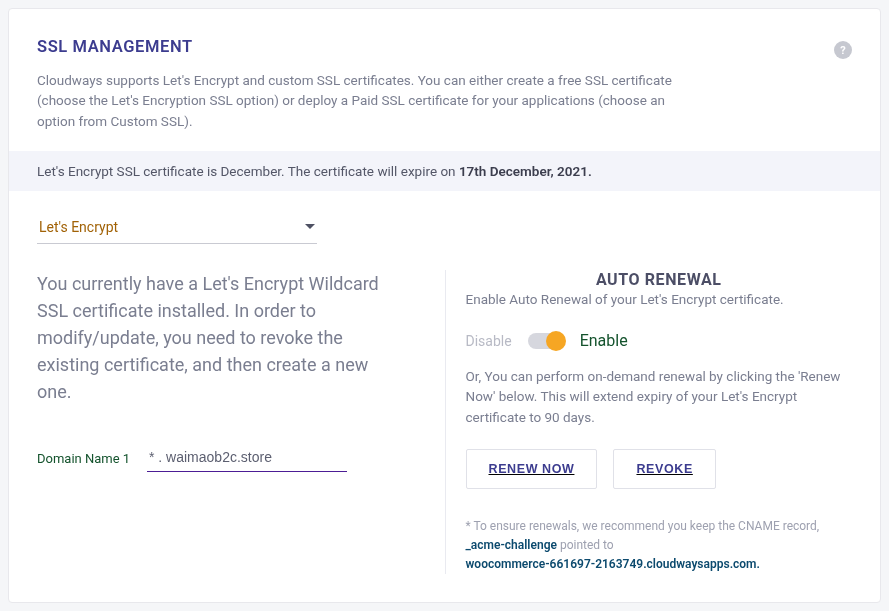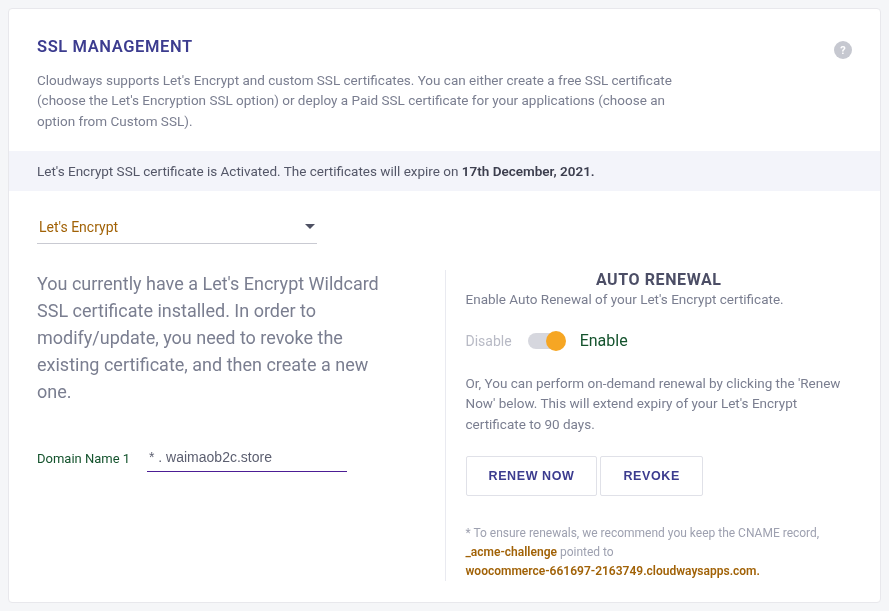--- a/index.html
+++ b/index.html
@@ -136,21 +136,21 @@
     .right-text {
       color: #7a7e90;
       font-size: 13.5px;
       line-height: 1.5;
       margin-bottom: 22px;
     }
     .toggle-row {
       display: flex;
       align-items: center;
       gap: 16px;
-      margin-bottom: 23px;
+      margin-bottom: 16px;
       text-align: center;
     }
     .toggle-label-off {
       color: #b8bac5;
       font-size: 14px;
     }
     .toggle-label-on {
       color: #14532d;
       font-size: 16px;
     }
@@ -166,56 +166,57 @@
       position: absolute;
       right: -2px;
       top: -2px;
       width: 20px;
       height: 20px;
       border-radius: 50%;
       background: #f6a623;
     }
     .btn-row {
       display: flex;
-      gap: 3px;
+      gap: 16px;
       margin-bottom: 28px;
+      text-decoration: underline;
     }
     .btn {
       background: #fff;
       border: 1px solid #e0e1e8;
       color: #3c3c8f;
       font-size: 12.5px;
       font-weight: 600;
       letter-spacing: 0.6px;
       padding: 12px 22px;
       cursor: pointer;
       border-radius: 2px;
     }
     .footnote {
       color: #9ea1b0;
       font-size: 12px;
       line-height: 1.6;
     }
     .footnote .bold {
       font-weight: 600;
-      color: #a16207;
+      color: #0c4a6e;
     }
   </style>
 </head>
 <body>
 
 <div class="panel">
   <div class="header">
     <div class="title">SSL MANAGEMENT</div>
     <div class="desc">Cloudways supports Let's Encrypt and custom SSL certificates. You can either create a free SSL certificate (choose the Let's Encryption SSL option) or deploy a Paid SSL certificate for your applications (choose an option from Custom SSL).</div>
     <div class="help-icon">?</div>
   </div>
 
   <div class="status-bar">
-    <span>Let's Encrypt SSL certificate is Activated. The certificates will expire on </span><span class="bold">17th December, 2021.</span>
+    <span>Let's Encrypt SSL certificate is December. The certificate will expire on </span><span class="bold">17th December, 2021.</span>
   </div>
 
   <div class="body">
     <div class="dropdown">
       <span class="dropdown-label">Let's Encrypt</span>
       <span class="caret"></span>
     </div>
 
     <div class="columns">
       <div class="col-left">

